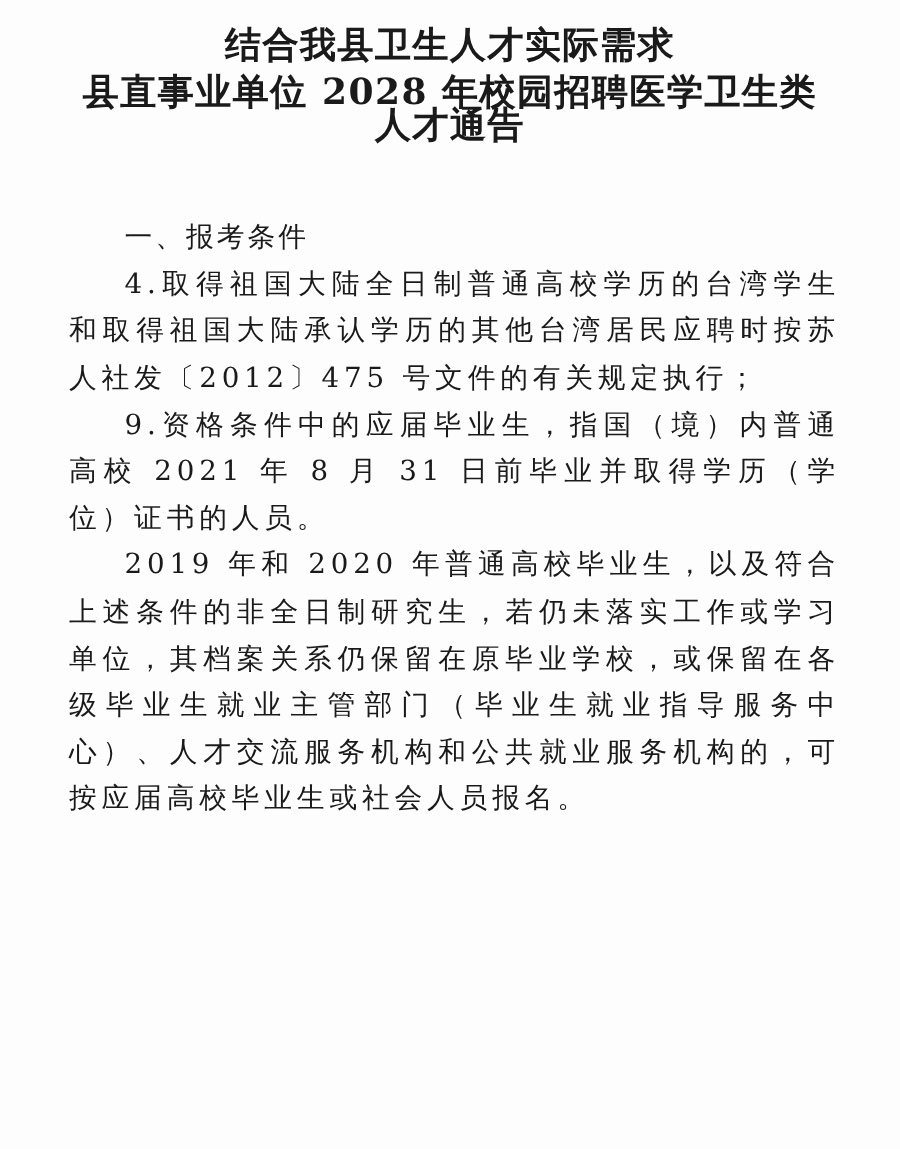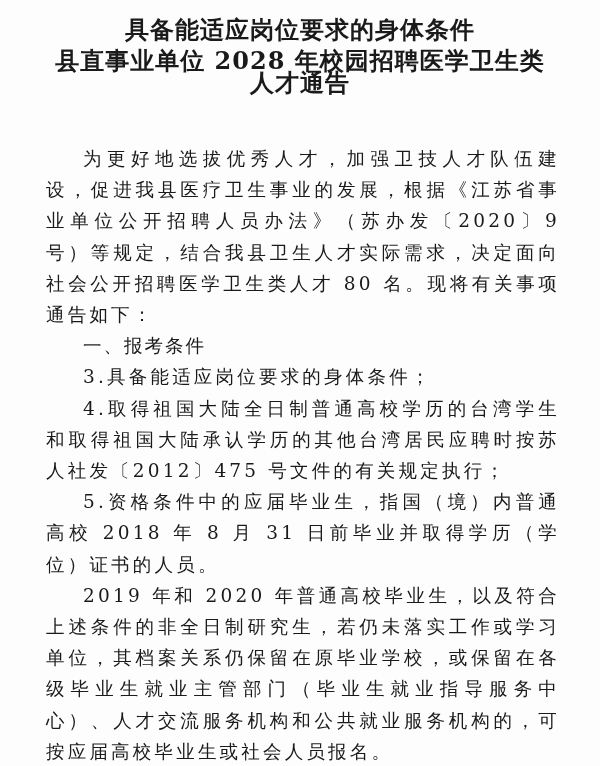--- a/index.html
+++ b/index.html
@@ -21,25 +21,23 @@
     font-size: 18.5px; line-height: 31.2px; letter-spacing: 3.2px;
     text-align: justify;
   }
   .para { margin: 0; text-indent: 37px; }
   .heading { margin: 0; text-indent: 37px; font-weight: normal; font-family: "DejaVu Sans", "Liberation Sans", sans-serif; letter-spacing: 2px; }
 </style>
 </head>
 <body>
 
 <div class="page">
-  <div class="title t1">具备能适应岗位要求的身体条件</div>
+  <div class="title t1">结合我县卫生人才实际需求</div>
   <div class="title t2">县直事业单位 2028 年校园招聘医学卫生类</div>
   <div class="title t3">人才通告</div>
 
   <div class="body">
-    <p class="para">为更好地选拔优秀人才，加强卫技人才队伍建设，促进我县医疗卫生事业的发展，根据《江苏省事业单位公开招聘人员办法》（苏办发〔2020〕9 号）等规定，结合我县卫生人才实际需求，决定面向社会公开招聘医学卫生类人才 80 名。现将有关事项通告如下：</p>
     <p class="heading">一、报考条件</p>
-    <p class="para">3.具备能适应岗位要求的身体条件；</p>
     <p class="para">4.取得祖国大陆全日制普通高校学历的台湾学生和取得祖国大陆承认学历的其他台湾居民应聘时按苏人社发〔2012〕475 号文件的有关规定执行；</p>
-    <p class="para">5.资格条件中的应届毕业生，指国（境）内普通高校 2018 年 8 月 31 日前毕业并取得学历（学位）证书的人员。</p>
+    <p class="para">9.资格条件中的应届毕业生，指国（境）内普通高校 2021 年 8 月 31 日前毕业并取得学历（学位）证书的人员。</p>
     <p class="para">2019 年和 2020 年普通高校毕业生，以及符合上述条件的非全日制研究生，若仍未落实工作或学习单位，其档案关系仍保留在原毕业学校，或保留在各级毕业生就业主管部门（毕业生就业指导服务中心）、人才交流服务机构和公共就业服务机构的，可按应届高校毕业生或社会人员报名。</p>
   </div>
 </div>
 
 </body></html>

